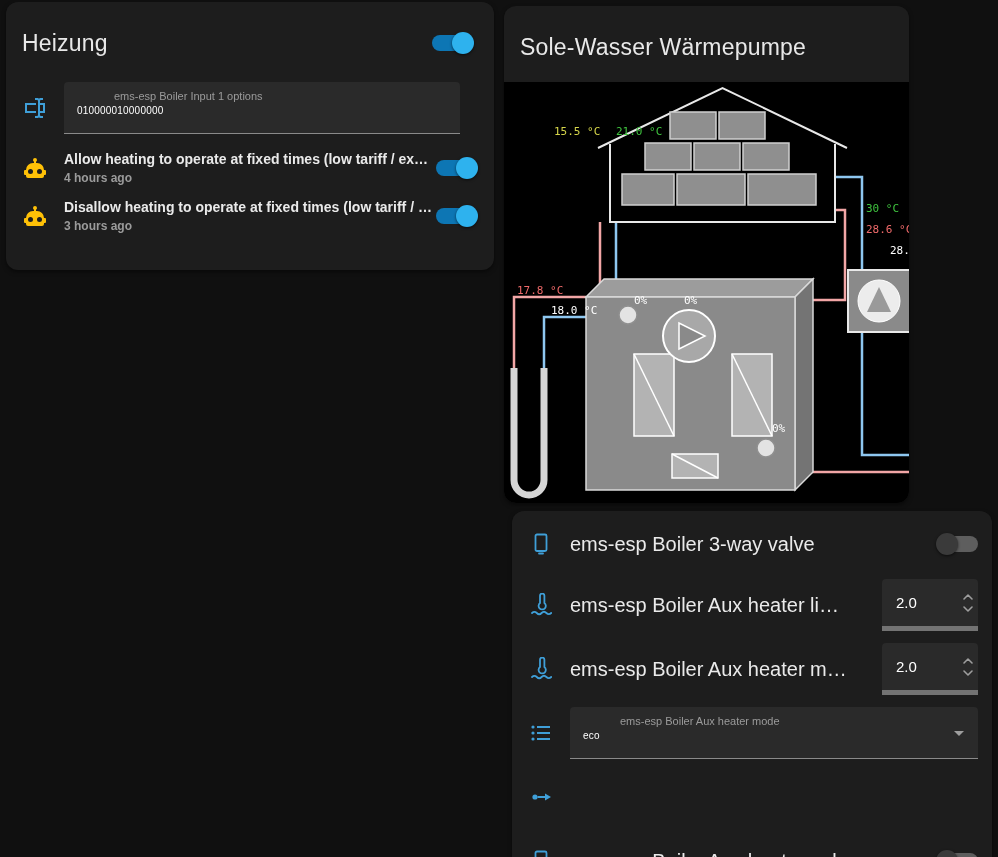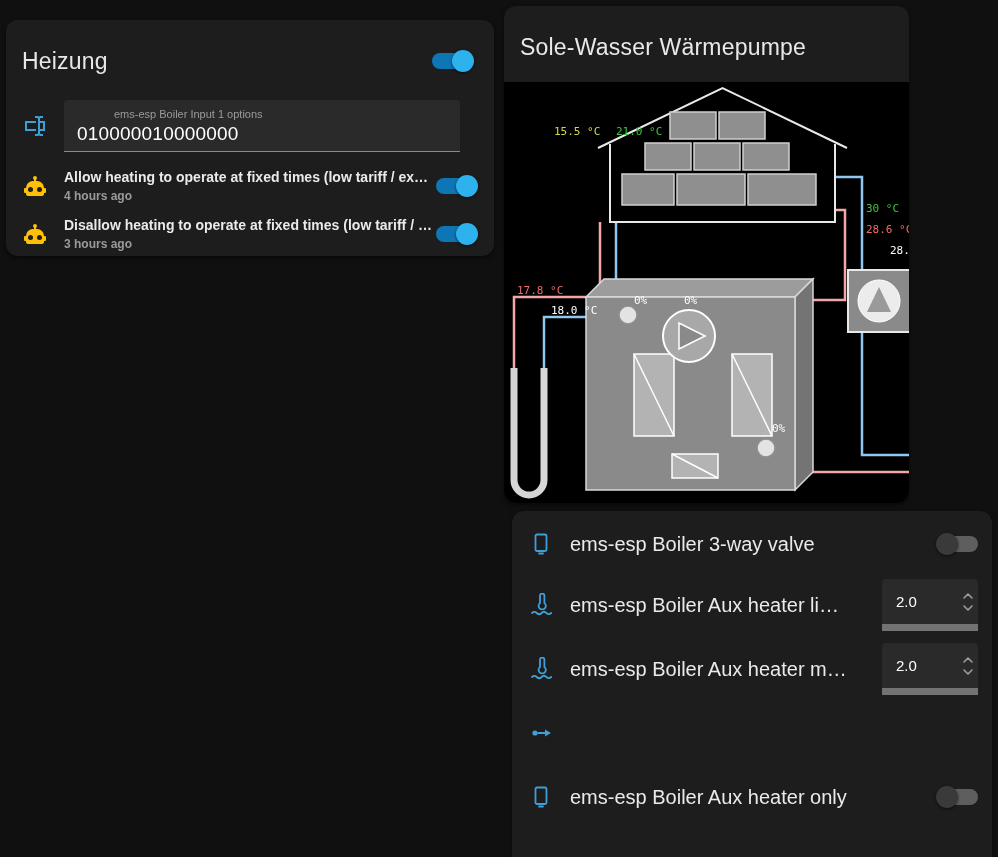--- a/index.html
+++ b/index.html
@@ -10,21 +10,21 @@
     color: #e4e4e4;
     overflow: hidden;
     position: relative;
   }
   .card {
     position: absolute;
     background: #1d1d1d;
     border-radius: 12px;
     box-shadow: 0 2px 4px rgba(0,0,0,.5);
   }
-  #left-card { left: 6px; top: 20px; width: 488px; height: 236px; }
+  #left-card { left: 6px; top: 2px; width: 488px; height: 268px; }
   #pump-card { left: 504px; top: 6px; width: 405px; height: 497px; overflow: hidden; }
   #entities-card { left: 512px; top: 511px; width: 480px; height: 420px; overflow: hidden; }
 
   .card-header {
     display: flex; align-items: center; justify-content: space-between;
     padding: 22px 22px 16px 16px; height: 76px;
   }
   .card-header h1 { font-size: 23px; font-weight: 400; color: #e8e8e8; letter-spacing: .2px; }
 
   
@@ -46,32 +46,32 @@
   .auto-row { height: 48px; font-weight: bold; }
 
   
   .textfield, .selectfield {
     background: #2a2a2a; border-radius: 4px 4px 0 0;
     border-bottom: 1px solid #8a8a8a; height: 52px; padding: 8px 12px 0 13px;
     cursor: text;
   }
   .textfield { flex: 1; min-width: 0; }
   .tf-label { font-size: 11px; color: #9b9b9b; white-space: nowrap; overflow: hidden; text-overflow: ellipsis; margin-left: 37px; }
-  .tf-value { font-size: 19px; color: #fff; margin-top: 3px; letter-spacing: .2px; }
+  .tf-value { font-size: 10px; color: #fff; margin-top: 3px; letter-spacing: .2px; }
   .input-row { margin: 4px 16px 10px 0; }
 
   
   .e-rows { padding-top: 4px; }
   .e-row { display: flex; align-items: center; height: 64px; padding-right: 14px; }
   .e-row.first { height: 58px; }
   .row-label { flex: 1; min-width: 0; font-size: 20px; color: #eaeaea; white-space: nowrap; overflow: hidden; text-overflow: ellipsis; }
 
   .numberfield {
     width: 96px; height: 52px; background: #2a2a2a; border-radius: 4px 4px 0 0;
-    border-bottom: 7px solid #737373; display: flex; align-items: center;
+    border-bottom: 5px solid #737373; display: flex; align-items: center;
     padding: 0 4px 0 14px; margin-left: 12px; flex-shrink: 0; cursor: text;
   }
   .num-value { flex: 1; font-size: 15px; color: #fff; }
   .selectfield { flex: 1; min-width: 0; position: relative; padding-right: 34px; cursor: pointer; }
   .caret {
     position: absolute; right: 14px; top: 24px; width: 0; height: 0;
     border-left: 5px solid transparent; border-right: 5px solid transparent;
     border-top: 5px solid #9e9e9e;
   }
 
@@ -246,20 +246,37 @@
       <div class="row-label">ems-esp Boiler Aux heater m…</div>
       <div class="numberfield">
         <span class="num-value">2.0</span>
         <svg width="12" height="26" viewBox="0 0 12 26" fill="none" stroke="#9e9e9e" stroke-width="1.6" stroke-linecap="round" stroke-linejoin="round">
           <polyline points="2,9 6,5 10,9"></polyline>
             <polyline points="2,17 6,21 10,17"></polyline>
         </svg>
       </div>
     </div>
 
+    <div class="e-row">
+      <span class="icon-box">
+        <svg width="24" height="24" viewBox="0 0 24 24" fill="#3f9fd8">
+          <circle cx="4" cy="6" r="1.6"></circle>
+            <circle cx="4" cy="12" r="1.6"></circle>
+            <circle cx="4" cy="18" r="1.6"></circle>
+          <rect x="8" y="5" width="13" height="2"></rect>
+            <rect x="8" y="11" width="13" height="2"></rect>
+            <rect x="8" y="17" width="13" height="2"></rect>
+        </svg>
+      </span>
+      <div class="selectfield">
+        <div class="tf-label">ems-esp Boiler Aux heater mode</div>
+        <div class="tf-value">eco</div>
+        <span class="caret"></span>
+      </div>
+    </div>
 
     <div class="e-row">
       <span class="icon-box">
         <svg width="24" height="24" viewBox="0 0 24 24" fill="#3f9fd8">
           <circle cx="6" cy="12" r="2.6"></circle>
             <rect x="8.5" y="11" width="8" height="2"></rect>
           <polygon points="16,8.5 22,12 16,15.5"></polygon>
         </svg>
       </span>
     </div>

